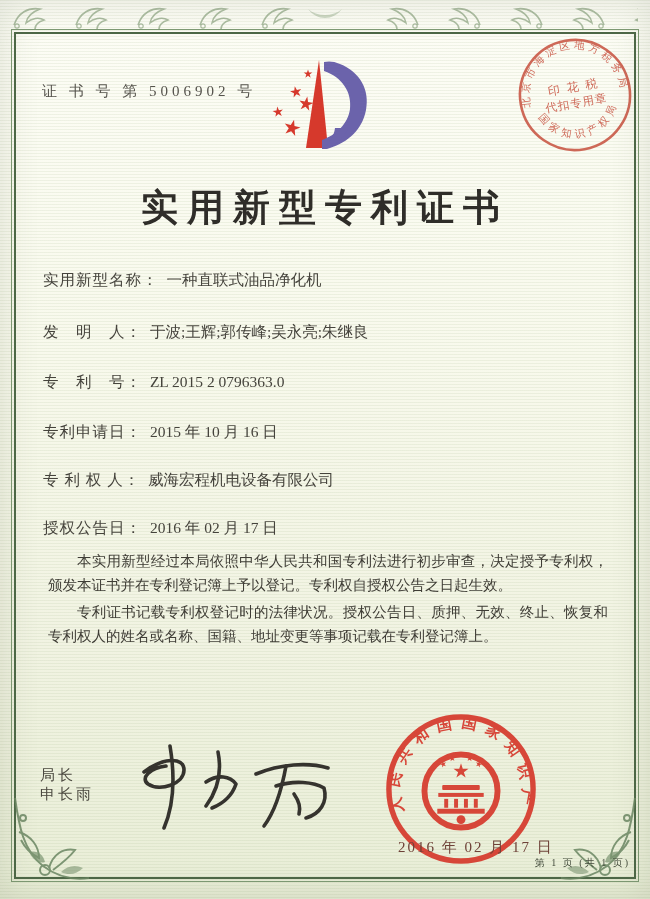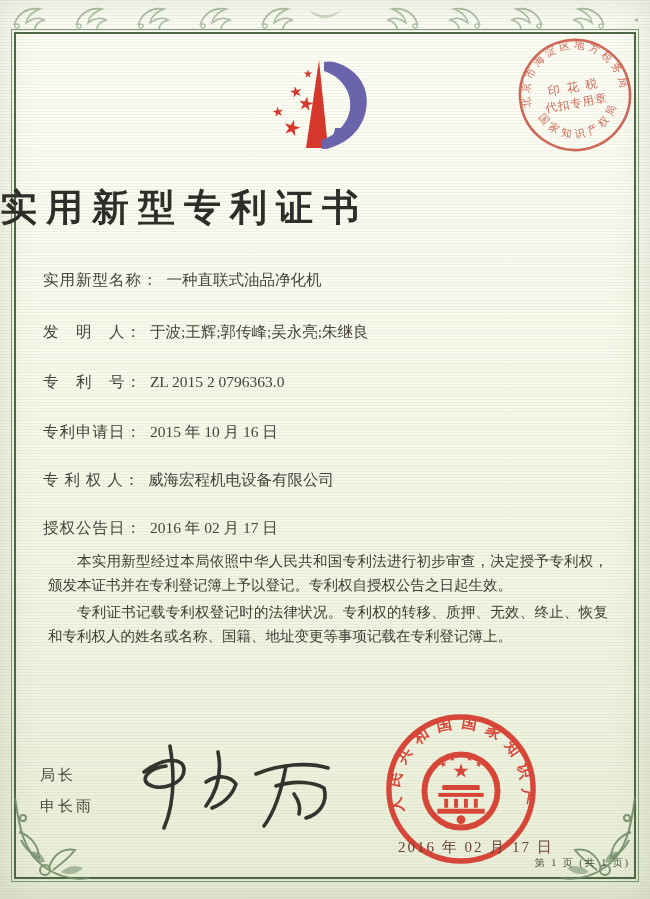--- a/index.html
+++ b/index.html
@@ -14,32 +14,32 @@
     box-shadow:inset 0 0 38px rgba(90,100,70,0.18);}
   .top-band{position:absolute;left:12px;top:5px;width:626px;height:26px;opacity:.75;}
   .frame{position:absolute;left:11px;top:29px;width:626px;height:851px;
     border:1px solid #7e9a74;pointer-events:none;}
   .frame-inner{position:absolute;inset:2px;border:2px solid #4d6847;}
   .flourish{position:absolute;width:84px;height:92px;pointer-events:none;}
   .flourish.bl{left:9px;top:792px;}
   .flourish.br{right:9px;top:792px;transform:scaleX(-1);}
   .cert-number{position:absolute;left:42px;top:82px;font-size:15px;letter-spacing:4px;color:#55534c;}
   .logo{position:absolute;left:256px;top:52px;width:130px;height:118px;}
-  .title{position:absolute;left:0;right:0;top:183px;
+  .title{position:absolute;left:0;right:0;top:183px;text-align:center;
     font-size:37px;font-weight:600;letter-spacing:9px;color:#2f2d29;}
   .fields{position:absolute;left:43px;right:40px;top:270px;}
   .field-row{position:absolute;left:0;right:0;font-size:15.5px;color:#45433c;white-space:nowrap;}
   .field-row .f-label{letter-spacing:1px;}
   .field-row .f-value{margin-left:4px;}
   .fr0{top:0;} .fr1{top:52px;} .fr2{top:102px;} .fr3{top:152px;} .fr4{top:200px;} .fr5{top:248px;}
   .body-text{position:absolute;left:44px;right:38px;top:546px;
     font-size:14.5px;line-height:23.5px;color:#3e3c35;text-align:justify;}
   .body-text p{margin:4px;text-indent:2em;}
   .sig-block{position:absolute;left:40px;top:766px;font-size:15px;letter-spacing:3px;color:#4a483f;}
-  .sig-block .sig-name{margin-top:12px;}
+  .sig-block .sig-name{}
   .signature{position:absolute;left:118px;top:738px;width:232px;height:96px;}
   .seal{position:absolute;left:382px;top:710px;width:158px;height:158px;opacity:.92;}
   .seal-date{position:absolute;left:398px;top:838px;font-size:15px;letter-spacing:2px;color:#6e4238;}
   .tax-stamp{position:absolute;left:514px;top:34px;width:122px;height:122px;
     transform:rotate(-10deg);opacity:.85;}
   .footer{position:absolute;left:0;right:20px;top:856px;text-align:right;
     font-size:10px;letter-spacing:2px;color:#474f3f;}
   svg text{font-family:"Liberation Serif","DejaVu Serif",serif;}
 </style>
 </head>
@@ -94,20 +94,21 @@
       <path d="M6,6 C10,34 14,58 34,74 C50,86 66,88 80,86"></path>
       <path d="M10,40 C22,44 30,54 30,66 C22,62 16,56 12,48"></path>
       <path d="M40,76 C44,62 54,56 66,58 C60,66 52,72 44,78"></path>
       <path d="M20,60 C28,58 34,62 36,70 C30,72 24,68 20,60 Z" fill="#6b8763" stroke="none" opacity="0.7"></path>
       <circle cx="36" cy="78" r="5"></circle>
       <circle cx="14" cy="26" r="3"></circle>
       <path d="M52,80 C58,74 66,72 74,76 C68,82 60,84 52,80 Z" fill="#6b8763" stroke="none" opacity="0.6"></path>
     </g>
   </svg>
 
+  <div class="cert-number">证 书 号 第 5006902 号</div>
 
   <svg class="logo" viewBox="0 0 130 118">
     <g fill="#d6392c">
       <use href="#star" transform="translate(52,22) scale(4.5)"></use>
       <use href="#star" transform="translate(40,40) scale(6) rotate(-12)"></use>
       <use href="#star" transform="translate(50,52) scale(7.5) rotate(10)"></use>
       <use href="#star" transform="translate(22,60) scale(5.5) rotate(-8)"></use>
       <use href="#star" transform="translate(36,76) scale(8.5) rotate(14)"></use>
     </g>
     <polygon points="63,8 72,96 50,96" fill="#d6392c"></polygon>
@@ -139,21 +140,21 @@
       <span class="f-value">威海宏程机电设备有限公司</span>
     </div>
     <div class="field-row fr5">
       <span class="f-label">授权公告日：</span>
       <span class="f-value">2016 年 02 月 17 日</span>
     </div>
   </div>
 
   <div class="body-text">
     <p>本实用新型经过本局依照中华人民共和国专利法进行初步审查，决定授予专利权，颁发本证书并在专利登记簿上予以登记。专利权自授权公告之日起生效。</p>
-    <p>专利证书记载专利权登记时的法律状况。专利权的转移、质押、无效、终止、恢复和专利权人的姓名或名称、国籍、地址变更等事项记载在专利登记簿上。</p>
+    <p>专利证书记载专利权登记时的法律状况。授权公告日、质押、无效、终止、恢复和专利权人的姓名或名称、国籍、地址变更等事项记载在专利登记簿上。</p>
   </div>
 
   <div class="sig-block">
     <div>局长</div>
     <div class="sig-name">申长雨</div>
   </div>
 
   <svg class="signature" viewBox="0 0 232 96">
     <g fill="none" stroke="#35332e" stroke-width="3.6" stroke-linecap="round" stroke-linejoin="round">
       <path d="M26,34 C44,20 66,18 66,32 C66,46 42,54 30,46 C22,40 32,30 48,28"></path>

